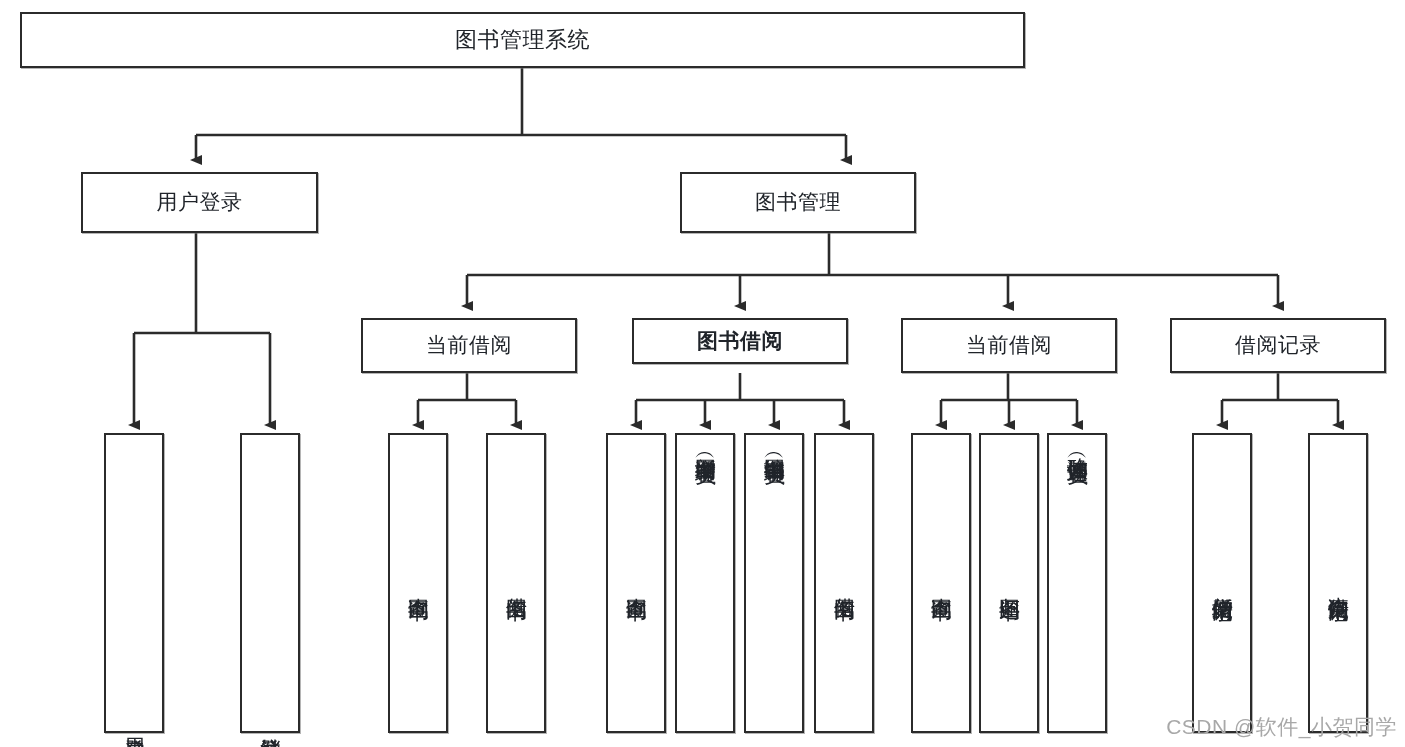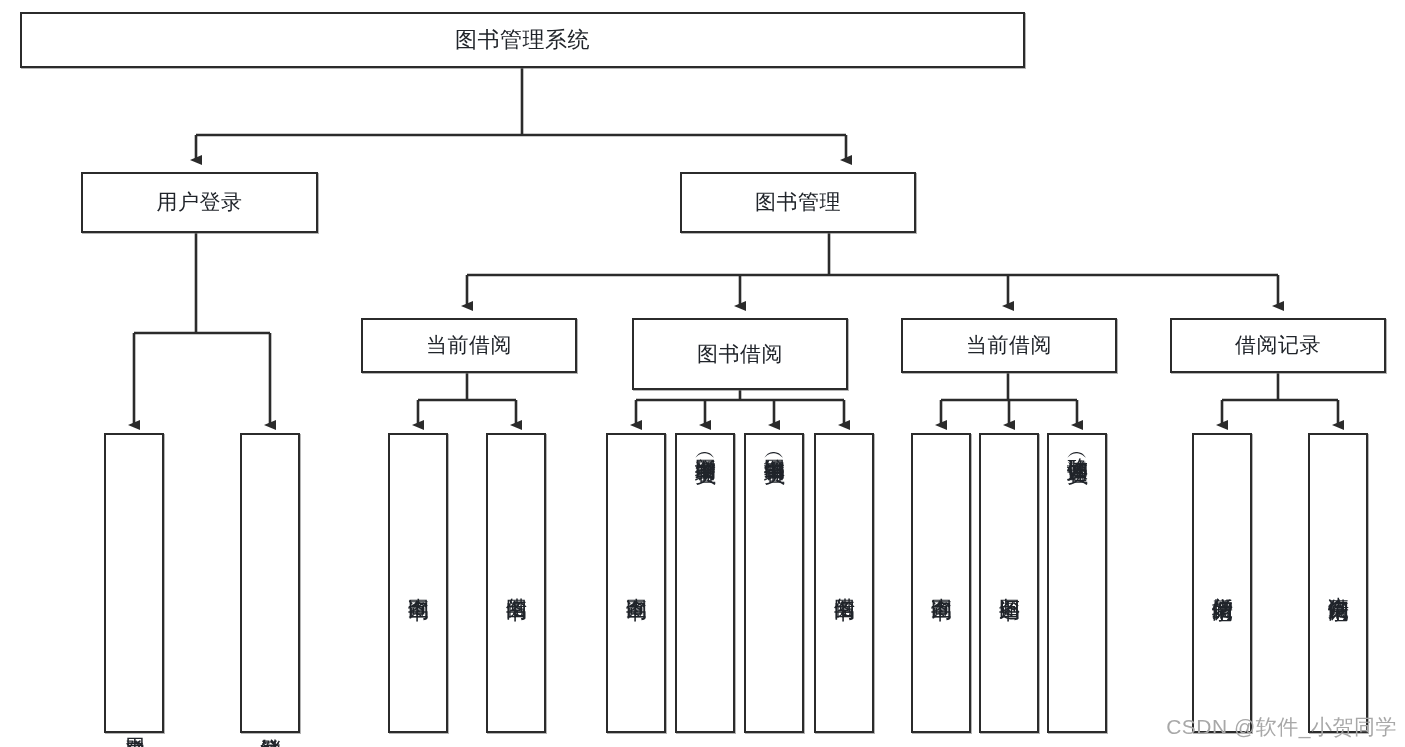--- a/index.html
+++ b/index.html
@@ -133,21 +133,21 @@
   <div class="node" style="left:81px; top:172px; width:237px; height:61px;">
     <span class="label">用户登录</span>
   </div>
   <div class="node" style="left:680px; top:172px; width:236px; height:61px;">
     <span class="label">图书管理</span>
   </div>
 
   <div class="node" style="left:361px; top:318px; width:216px; height:55px;">
     <span class="label">当前借阅</span>
   </div>
-  <div class="node" style="left:632px; top:318px; width:216px; height:72px;">
+  <div class="node" style="left:632px; top:318px; width:216px; height:46px;font-weight:bold;">
     <span class="label">图书借阅</span>
   </div>
   <div class="node" style="left:901px; top:318px; width:216px; height:55px;">
     <span class="label">当前借阅</span>
   </div>
   <div class="node" style="left:1170px; top:318px; width:216px; height:55px;">
     <span class="label">借阅记录</span>
   </div>
 
   <div class="node leaf align-bottom" style="left:104px; top:433px; width:60px; height:300px;">

